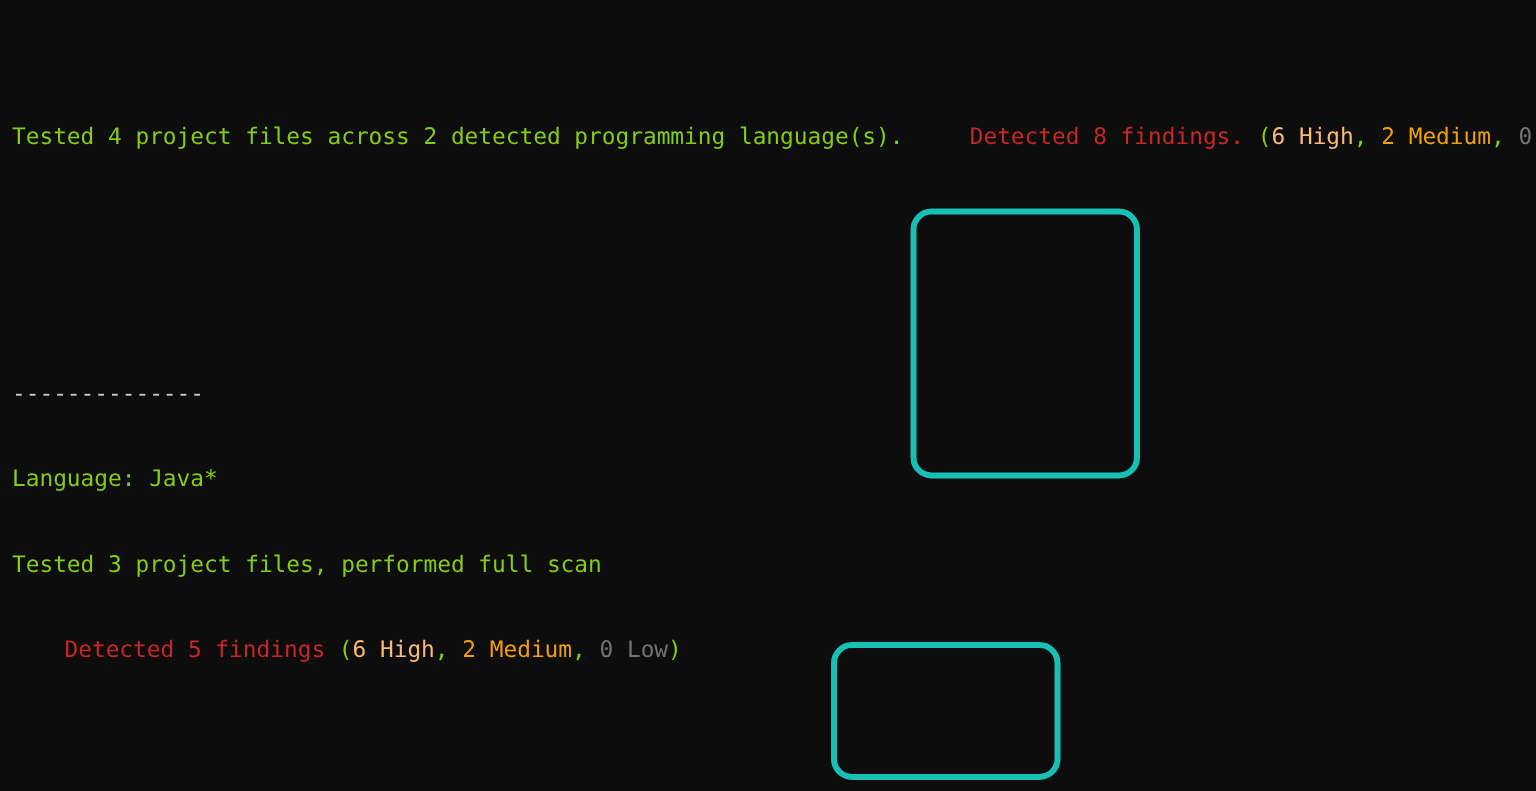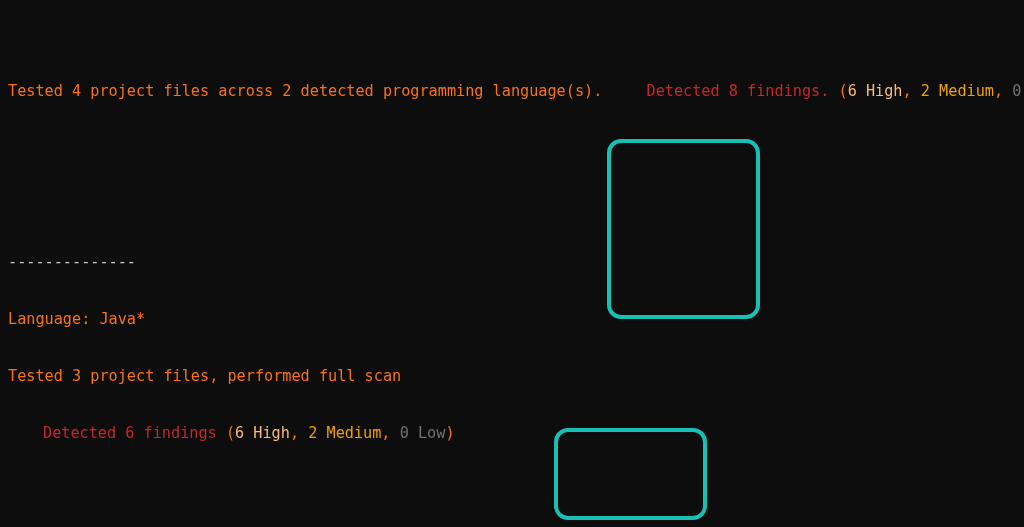--- a/index.html
+++ b/index.html
@@ -34,21 +34,21 @@
     color: #d8d8d8;
   }
 
   .ln {
     white-space: pre;
     height: 19px;
     line-height: 19px;
   }
 
   
-  .c-default { color: #f97316; }
+  .c-default { color: #84cc16; }
   .c-dim     { color: #c9c9c9; }
   .c-red     { color: #c62828; padding-left: 35px; }
   .c-high    { color: #fdba74; }
   .c-medium  { color: #f0a000; margin-top: 25px; }
   .c-low     { color: #737373; }
 
   
   .highlight-box {
     position: absolute;
     border: 4px solid #17bfb4;
@@ -67,21 +67,21 @@
 
     
     <div class="ln"><span class="c-default">Tested 4 project files across 2 detected programming language(s). </span><span class="c-red">Detected 8 findings.</span><span class="c-default"> (</span><span class="c-high">6 High</span><span class="c-default">, </span><span class="c-medium">2 Medium</span><span class="c-default">, </span><span class="c-low">0 Low</span><span class="c-default">)</span></div>
 
     <div class="ln"> </div>
 
     
     <div class="ln c-dim">--------------</div>
     <div class="ln c-default">Language: Java*</div>
     <div class="ln c-default">Tested 3 project files, performed full scan</div>
-    <div class="ln"><span class="c-red">Detected 6 findings</span><span class="c-default"> (</span><span class="c-high">6 High</span><span class="c-default">, </span><span class="c-medium">2 Medium</span><span class="c-default">, </span><span class="c-low">0 Low</span><span class="c-default">)</span></div>
+    <div class="ln"><span class="c-red">Detected 5 findings</span><span class="c-default"> (</span><span class="c-high">6 High</span><span class="c-default">, </span><span class="c-medium">2 Medium</span><span class="c-default">, </span><span class="c-low">0 Low</span><span class="c-default">)</span></div>
 
     <div class="ln"> </div>
 
     
     
     
     
 
     
     

